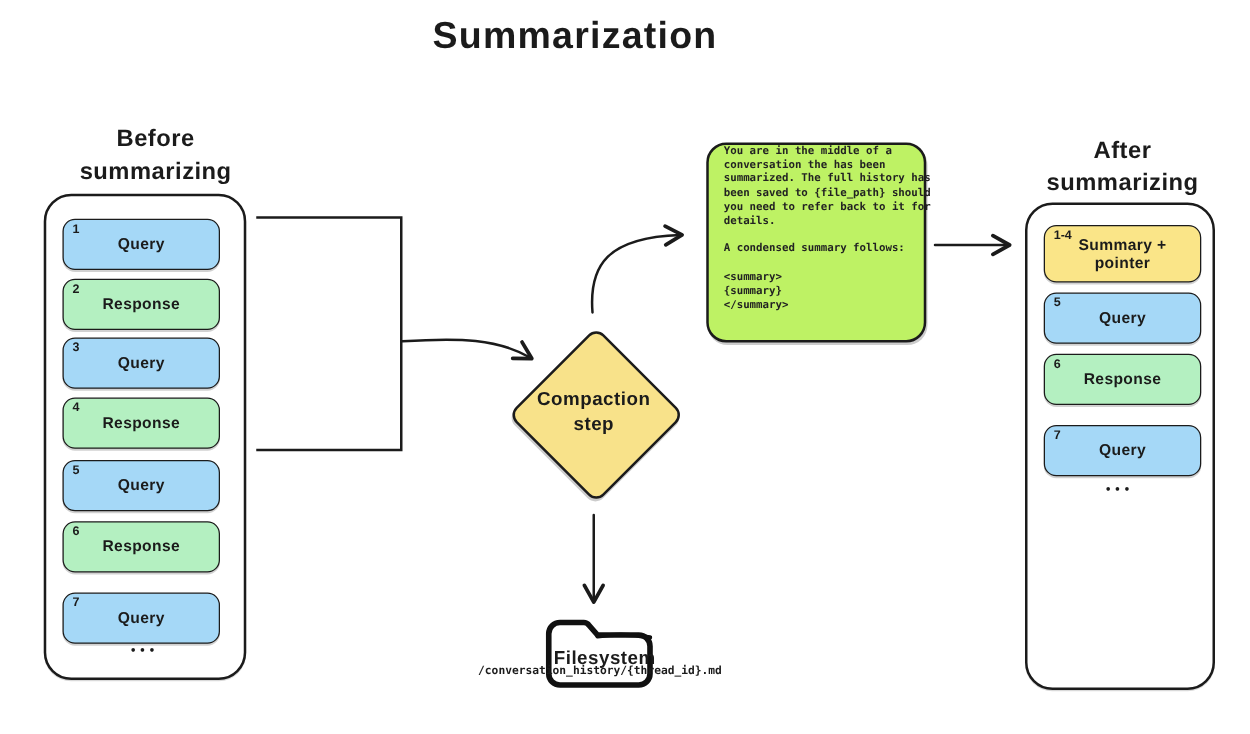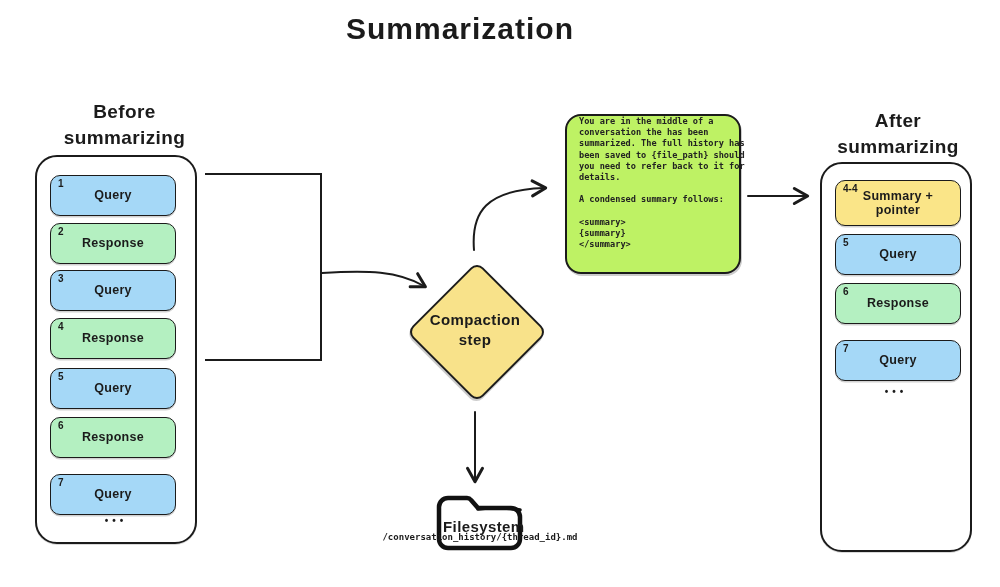--- a/index.html
+++ b/index.html
@@ -74,21 +74,21 @@
     </div>
     <div class="card q" style="top:317px">
       <span class="num">7</span>
       <span class="lbl">Query</span>
     </div>
     <div class="dots" style="top:358px">•••</div>
   </div>
 
   <div class="abs panel" style="left:820px;top:162px;width:148px;height:386px;">
     <div class="card y pre" style="top:16px;height:44px;">
-      <span class="num">4-4</span>
+      <span class="num">1-4</span>
       <span class="lbl pre">Summary +
 pointer</span>
     </div>
     <div class="card q" style="top:70px">
       <span class="num">5</span>
       <span class="lbl">Query</span>
     </div>
     <div class="card r" style="top:119px">
       <span class="num">6</span>
       <span class="lbl">Response</span>

